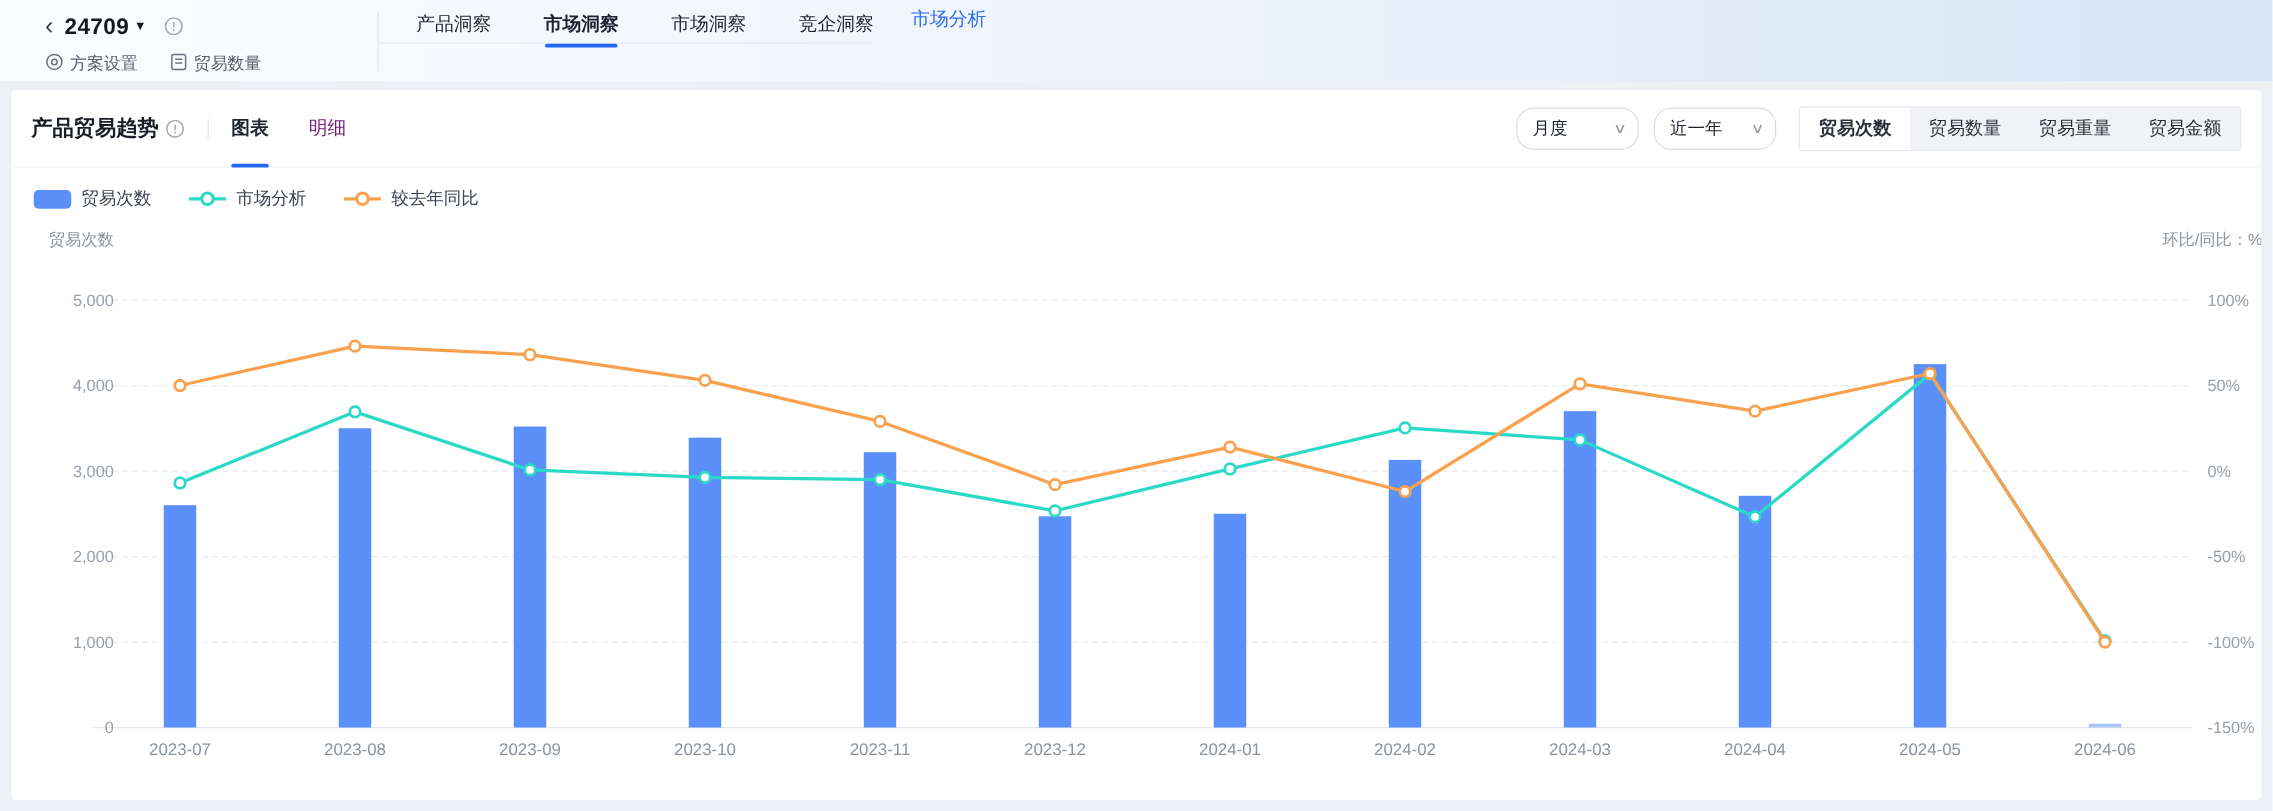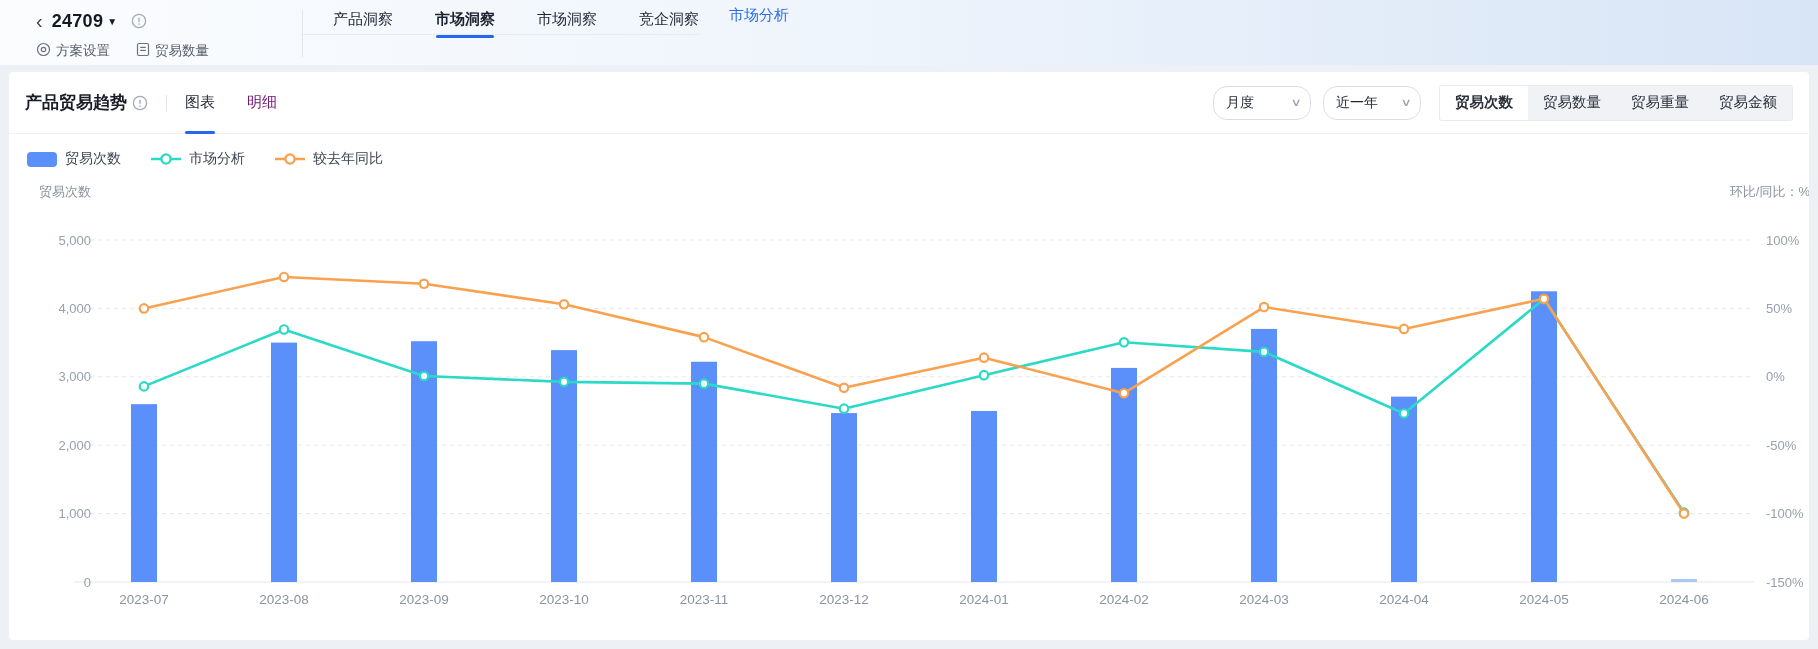--- a/index.html
+++ b/index.html
@@ -30,21 +30,21 @@
 
   
   .panel { margin:7px 9px 9px 9px; height:568px; background:#fff; border-radius:4px; overflow:hidden; }
   .panel-header { height:62px; padding:0 16px; display:flex; align-items:center; justify-content:space-between;
       border-bottom:1px solid #f0f2f5; }
   .ph-left { display:flex; align-items:center; height:100%;text-align:right; }
   .panel-title { font-size:17px; font-weight:700; color:#171c26; }
   .ph-info { display:inline-flex; margin-left:5px; }
   .ph-sep { width:1px; height:16px; background:#dfe3ea; margin:0 18px; }
   .view-tab { font-size:15px; color:#701a75; margin-right:32px; height:100%; display:flex; align-items:center; position:relative; cursor:pointer; }
-  .view-tab.active { color:#1f2430; font-weight:400; }
+  .view-tab.active { color:#1f2430; font-weight:700; }
   .view-tab.active::after { content:""; position:absolute; left:50%; transform:translateX(-50%);
       bottom:-1px; width:30px; height:3px; background:#2468f2; border-radius:2px; }
   .ph-right { display:flex; align-items:center; gap:12px; }
   .dropdown { min-width:98px; height:34px; background:#fff; border:1px solid #d9dee6; border-radius:14px;
       display:flex; align-items:center; justify-content:space-between; padding:0 10px 0 12px;
       font-size:14px; color:#1f2430; cursor:pointer; }
   .dd-chev { color:#98a0ab; font-size:11px; transform:scaleX(1.4); }
   .segmented { display:flex; background:#f0f2f5; border:1px solid #e7eaef; border-radius:3px; margin-left:6px; overflow:hidden; }
   .segment { padding:0 15px; height:34px; display:flex; align-items:center; font-size:14.5px; color:#2a303b; cursor:pointer; white-space:nowrap; }
   .segment.active { background:#fff; font-weight:600; }

